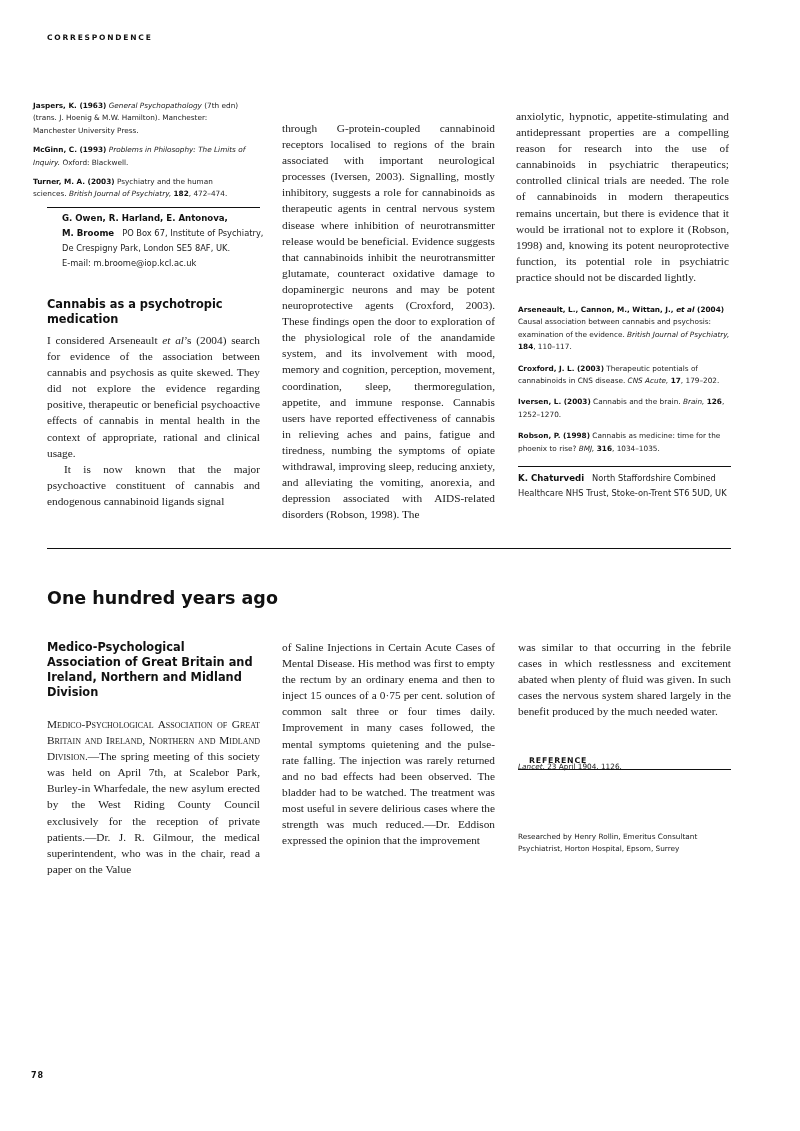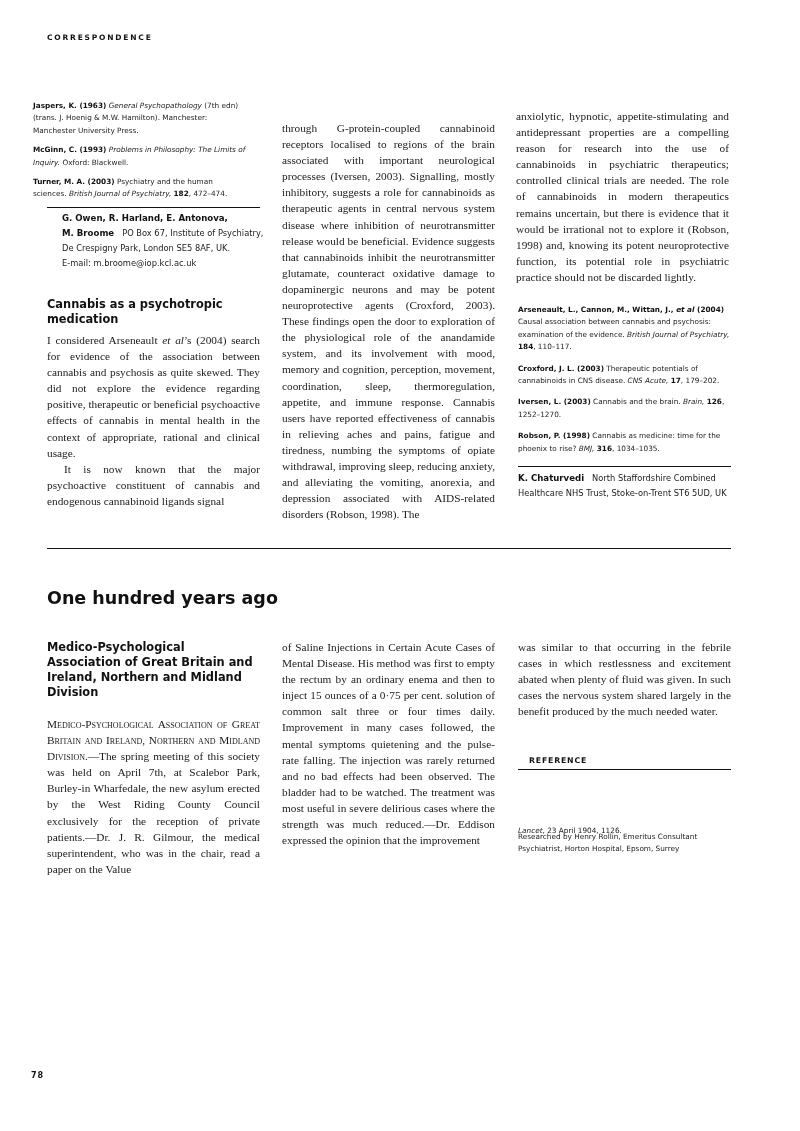--- a/index.html
+++ b/index.html
@@ -107,21 +107,21 @@
   <p class="body-text">of Saline Injections in Certain Acute Cases of Mental Disease. His method was first to empty the rectum by an ordinary enema and then to inject 15 ounces of a 0·75 per cent. solution of common salt three or four times daily. Improvement in many cases followed, the mental symptoms quietening and the pulse-rate falling. The injection was rarely returned and no bad effects had been observed. The bladder had to be watched. The treatment was most useful in severe delirious cases where the strength was much reduced.—Dr. Eddison expressed the opinion that the improvement</p>
 </div>
 
 <div class="col" style="left:518px; top:639px;">
   <p class="body-text">was similar to that occurring in the febrile cases in which restlessness and excitement abated when plenty of fluid was given. In such cases the nervous system shared largely in the benefit produced by the much needed water.</p>
 </div>
 
 <div class="abs label-caps" style="left:518px; top:756px;margin-left:11px;">REFERENCE</div>
 <div class="rule" style="left:518px; top:769px; width:213px;"></div>
 
-<div class="col" style="left:518px; top:825px;">
+<div class="col" style="left:518px; top:761px;">
   <p class="small-sans"><i>Lancet</i><span>, 23 April 1904, 1126.</span></p>
 </div>
 
 <div class="col" style="left:518px; top:831px;">
   <p class="small-sans">Researched by Henry Rollin, Emeritus Consultant Psychiatrist, Horton Hospital, Epsom, Surrey</p>
 </div>
 
 <div class="abs page-num" style="left:31px; top:1071px;">78</div>
 
 </body></html>

